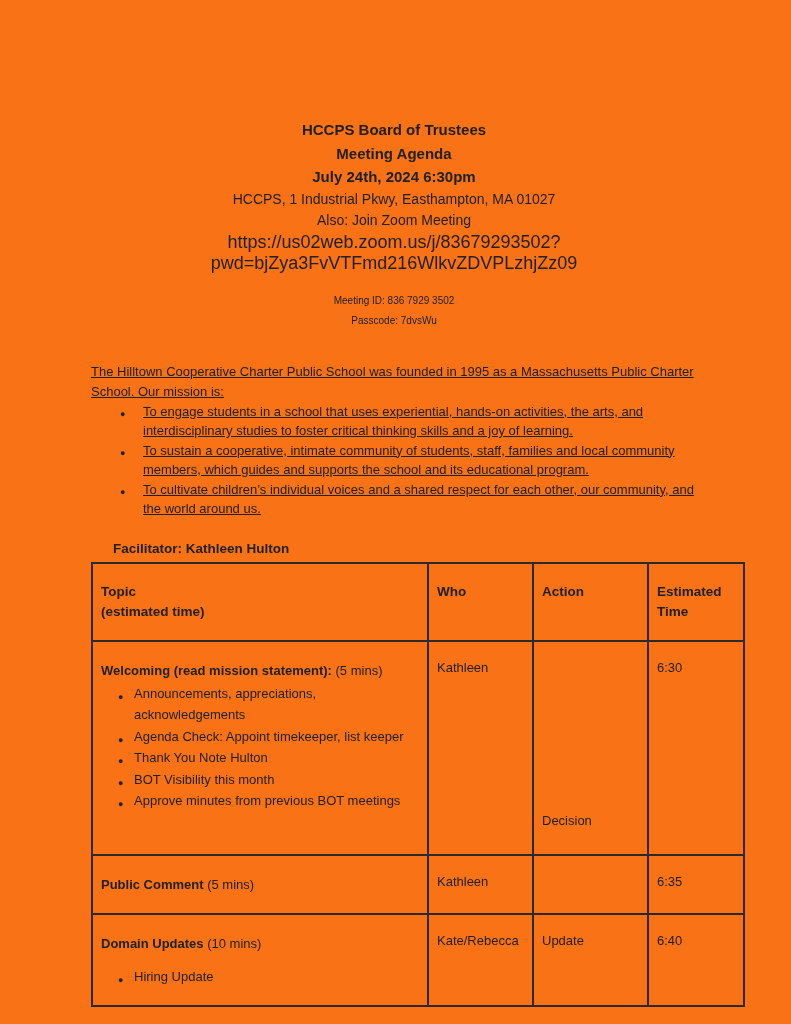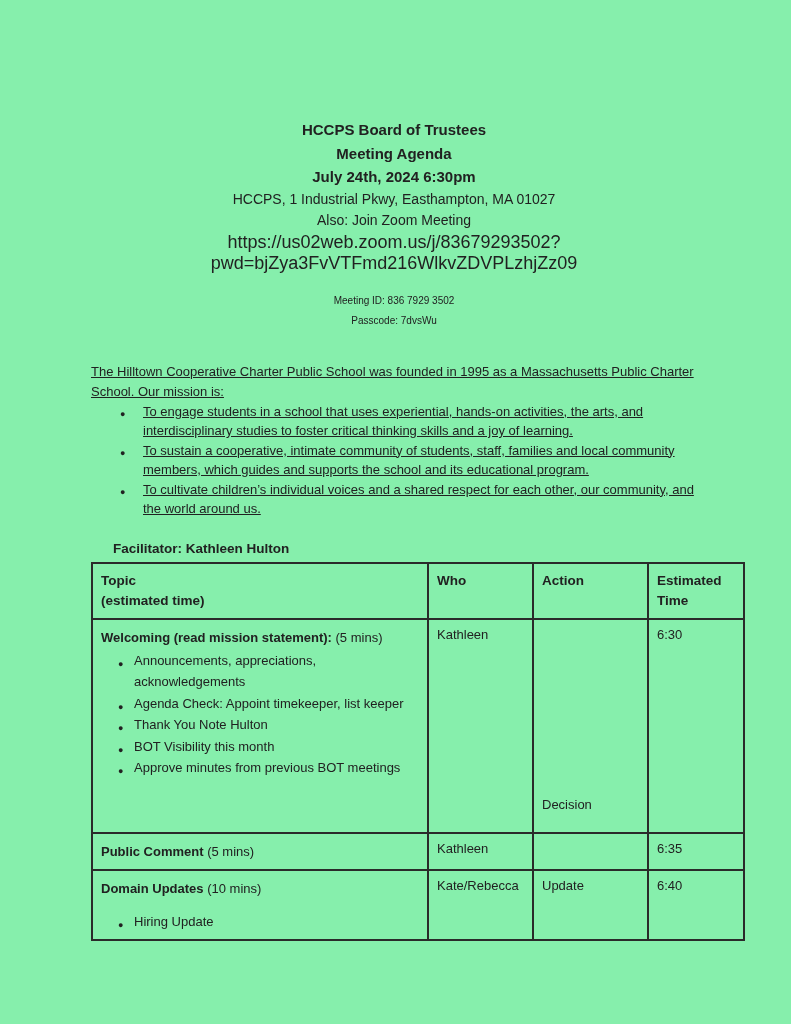--- a/index.html
+++ b/index.html
@@ -1,20 +1,20 @@
 <!DOCTYPE html>
 <html><head>
 <meta charset="utf-8">
 <style>
   html, body { margin: 0; padding: 0; background: #ffffff; }
   .page {
     position: relative;
     width: 791px;
     height: 1024px;
-    background: #86efac;
+    background: #f97316;
     color: #212121;
     font-family: "Liberation Sans", sans-serif;
     box-sizing: border-box;
     overflow: hidden;
   }
   
   .doc-header {
     margin: 118px 0 0 91px;
     width: 606px;
     text-align: center;
@@ -74,21 +74,21 @@
     margin-left: 91px;
     border-collapse: collapse;
     table-layout: fixed;
     width: 652px;
     font-size: 13px;
   }
   table.agenda td, table.agenda th {
     border: 2px solid #2a2a2a;
     vertical-align: top;
     text-align: left;
-    padding: 7px 8px;
+    padding: 18px 8px;
     box-sizing: border-box;
   }
   col.c-topic { width: 336px; }
   col.c-who   { width: 105px; }
   col.c-action{ width: 115px; }
   col.c-time  { width: 96px; }
   tr.head-row { height: 50px; }
   tr.head-row th {
     font-weight: bold;
     font-size: 13.5px;
@@ -114,21 +114,21 @@
     position: absolute;
     left: 17px;
     top: 4px;
     font-size: 9px;
   }
   ul.cell-list.single { margin-top: 12px; }
   td.action-bottom { position: relative; }
   td.action-bottom .bottom-text {
     position: absolute;
     left: 8px;
-    bottom: 20px;
+    bottom: 26px;
   }
 </style>
 </head>
 <body>
 
 <div class="page">
 
   <div class="doc-header">
     <div class="h-bold">HCCPS Board of Trustees</div>
     <div class="h-bold">Meeting Agenda</div>

